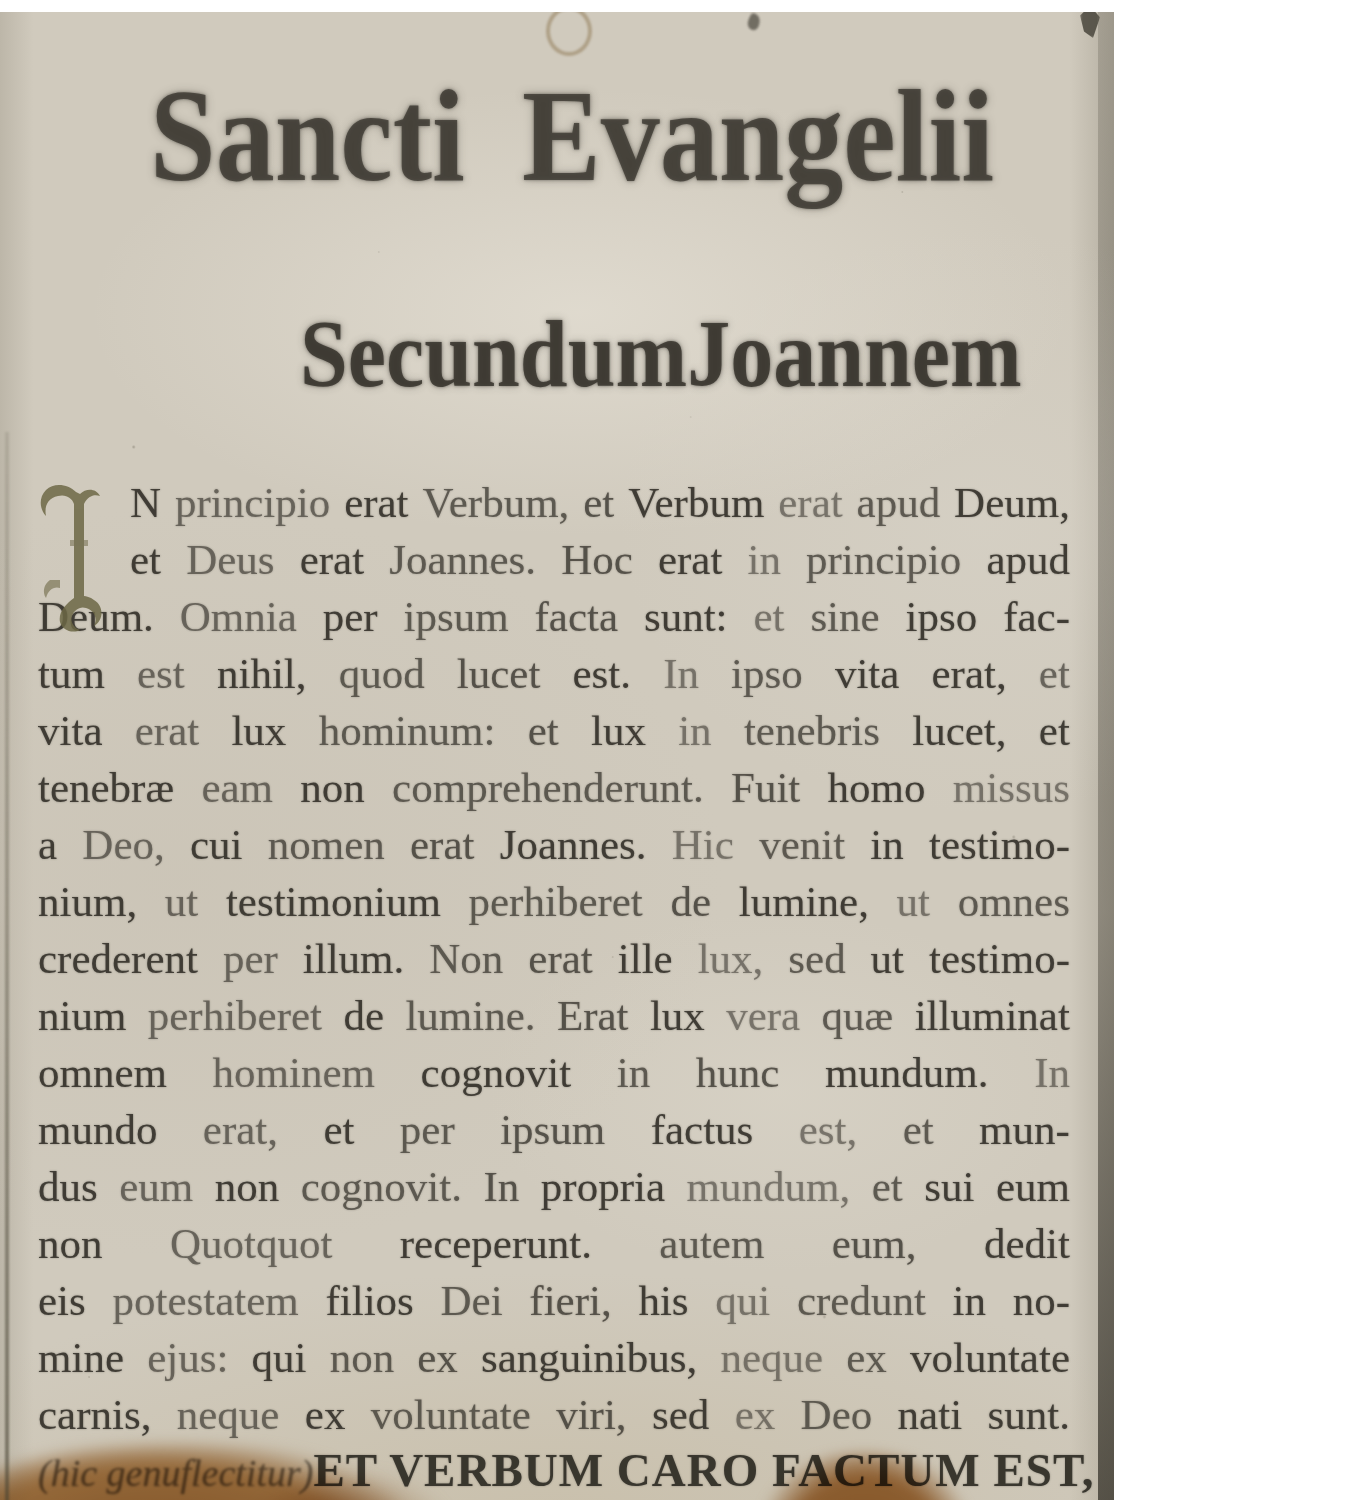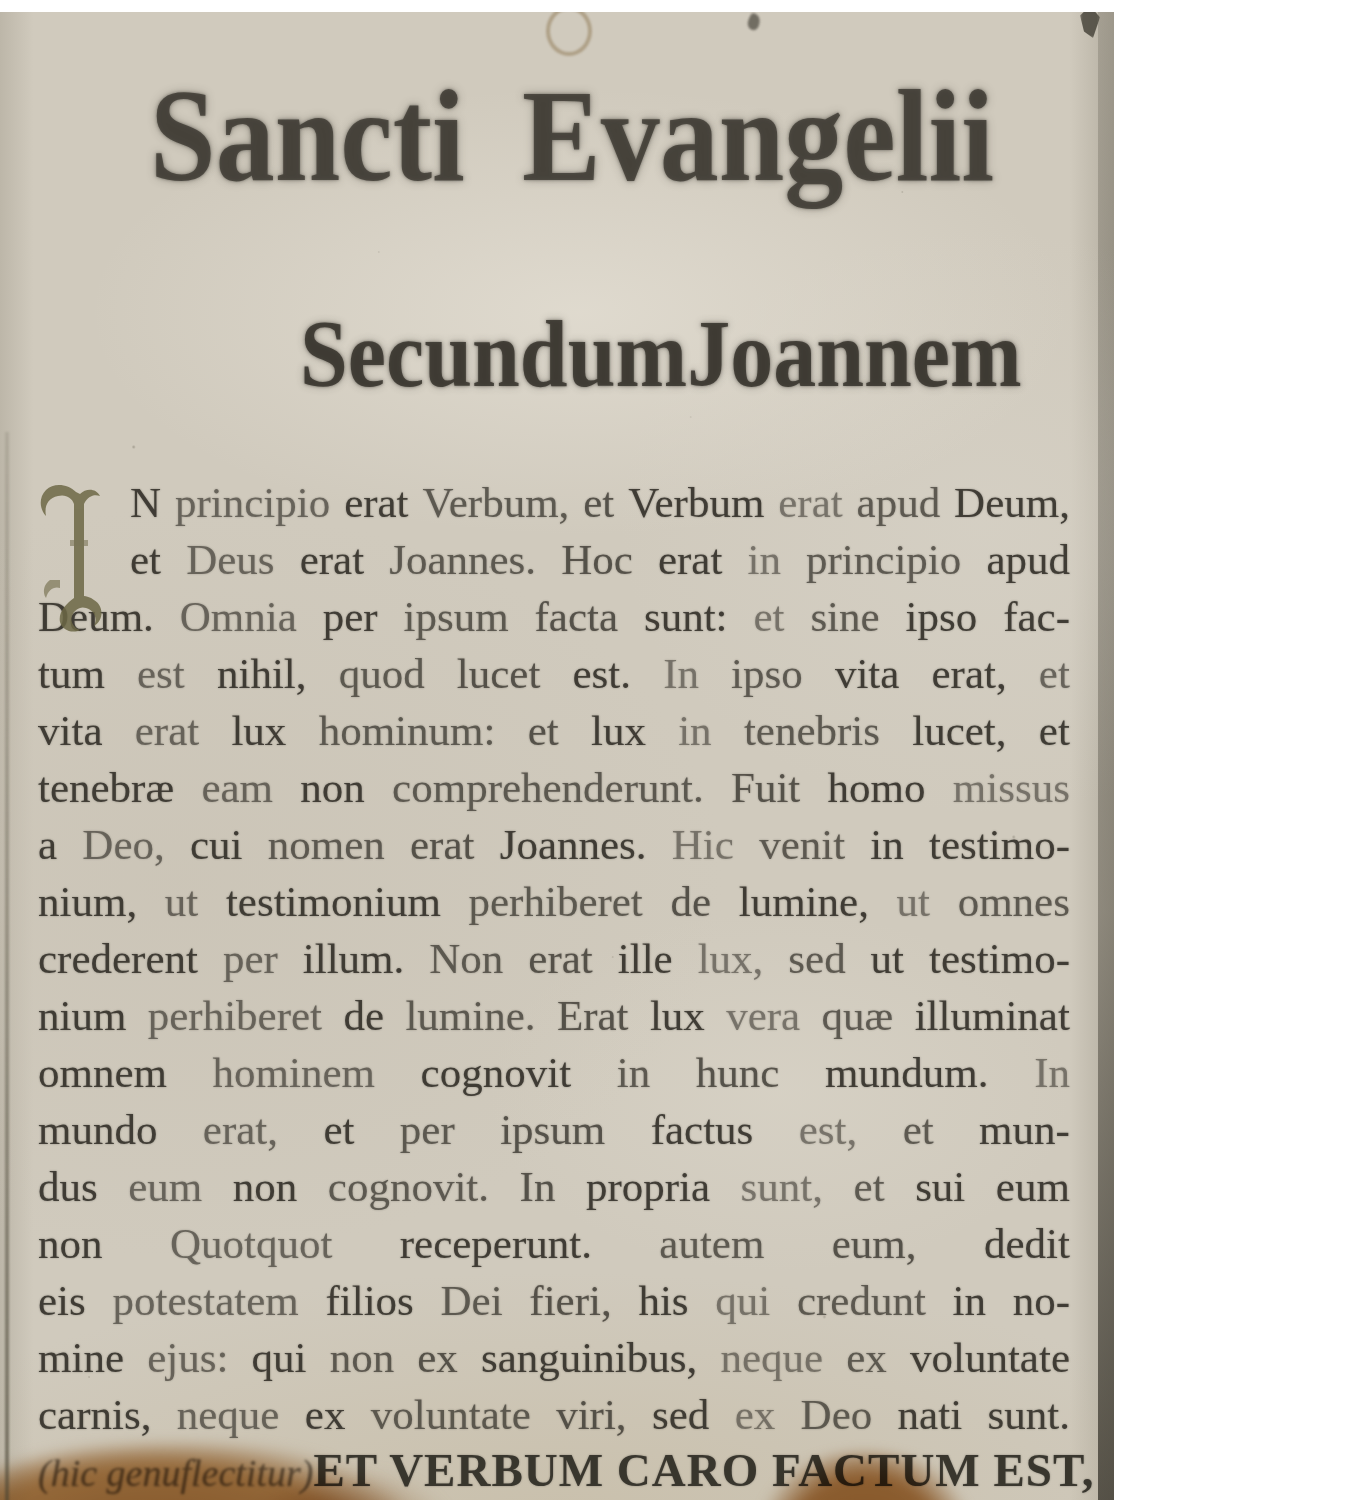--- a/index.html
+++ b/index.html
@@ -286,21 +286,21 @@
           <span>et</span>
           <span>mun-</span>
         </div>
         <div class="bline">
           <span>dus</span>
           <span>eum</span>
           <span>non</span>
           <span>cognovit.</span>
           <span>In</span>
           <span>propria</span>
-          <span>sunt,</span>
+          <span>mundum,</span>
           <span>et</span>
           <span>sui</span>
           <span>eum</span>
         </div>
         <div class="bline">
           <span>non</span>
           <span>Quotquot</span>
           <span>receperunt.</span>
           <span>autem</span>
           <span>eum,</span>

